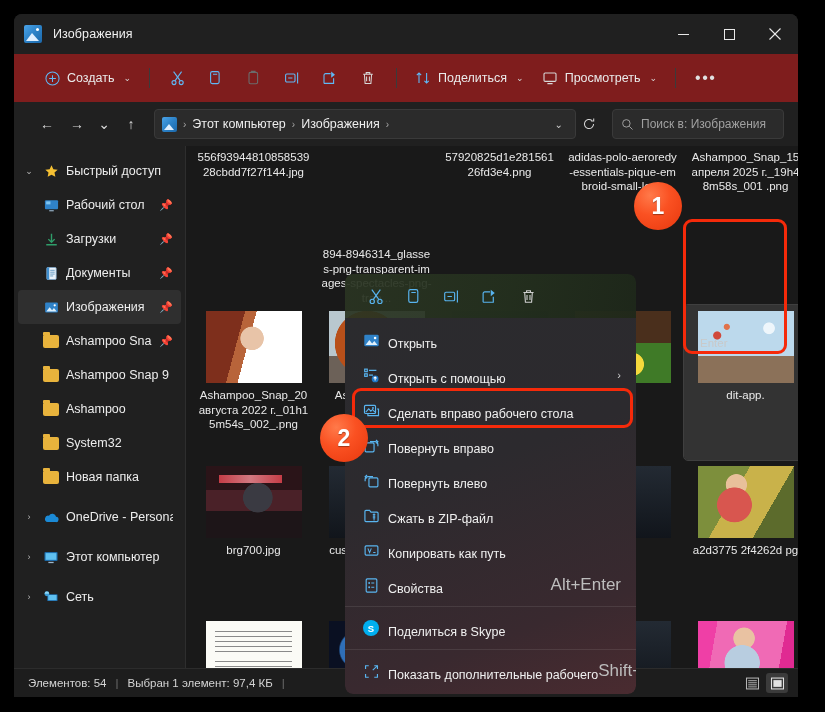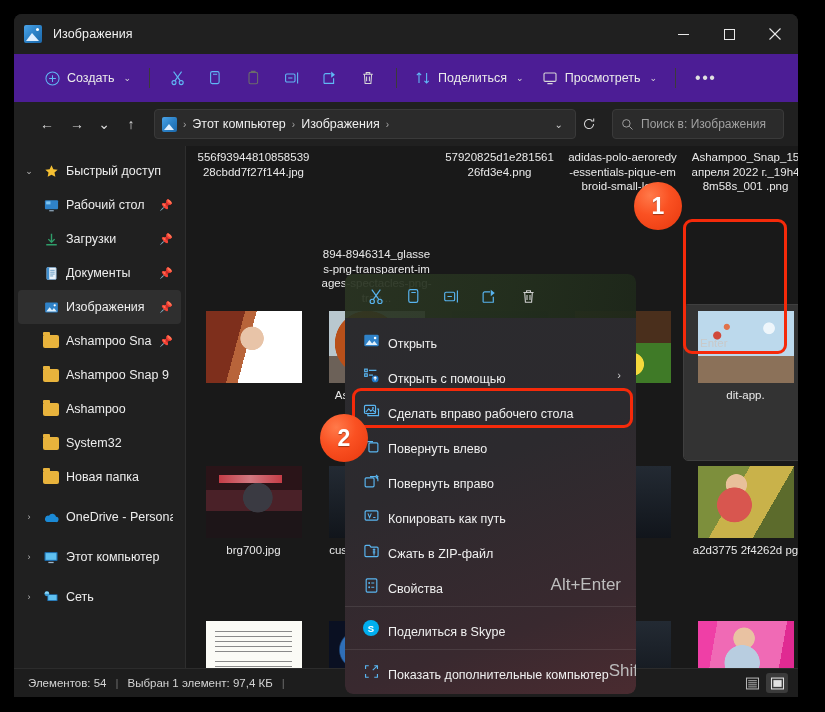--- a/index.html
+++ b/index.html
@@ -71,21 +71,21 @@
   .wc {
     width: 46px; height: 40px;
     display: flex; align-items: center; justify-content: center;
     color: #e8e8e8;
   }
   .wc svg { display: block; }
 
   
   .cmdbar {
     height: 48px;
-    background: #4c1d95;
+    background: #7f1d1d;
     display: flex;
     align-items: center;
     padding-left: 22px;
     gap: 0;
   }
   .cmd {
     height: 32px;
     display: flex; align-items: center;
     gap: 7px;
     padding: 0 9px;
@@ -734,27 +734,28 @@
           <div class="tile" style="padding-top:0;justify-content:flex-end;">
             <div class="fname" style="margin-top:0;">894-8946314_glasses-png-transparent-images-spectacles-png-tran...</div>
           </div>
           <div class="tile" style="padding-top:0;">
             <div class="fname" style="margin-top:0;">57920825d1e28156126fd3e4.png</div>
           </div>
           <div class="tile" style="padding-top:0;">
             <div class="fname" style="margin-top:0;">adidas-polo-aeroredy-essentials-pique-embroid-small-logo</div>
           </div>
           <div class="tile" style="padding-top:0;">
-            <div class="fname" style="margin-top:0;">Ashampoo_Snap_15 апреля 2022 г._19h48m58s_001 .png</div>
+            <div class="fname" style="margin-top:0;">Ashampoo_Snap_15 апреля 2025 г._19h48m58s_001 .png</div>
           </div>
 
           <div class="tile">
             <div class="thumb">
                 <div class="t-portrait"></div>
               </div>
+            <div class="fname">Ashampoo_Snap_20 августа 2022 г._01h15m54s_002_.png</div>
           </div>
           <div class="tile">
             <div class="thumb">
                 <div class="t-explosion"></div>
               </div>
             <div class="fname">Asha_27 а г._02</div>
           </div>
           <div class="tile">
             <div class="thumb">
                 <div class="t-dark-ui"></div>
@@ -941,58 +942,58 @@
               <circle cx="9.4" cy="5.6" r=".9" fill="currentColor" stroke="none"></circle>
               <path d="M13.2 6.6h1.4v6.2H4.6v-1.6"></path>
             </svg>
         </span>
         <span class="ctx-label">Сделать вправо рабочего стола</span>
       </div>
 
       <div class="ctx-item">
         <span class="ctx-ico">
           <svg width="17" height="17" viewBox="0 0 16 16" fill="none" stroke="currentColor" stroke-width="1.1">
+              <rect x="2" y="5.6" width="8.4" height="8.4" rx="1"></rect>
+              <path d="M6.6 4.4h4.8a2.6 2.6 0 012.6 2.6v1.6"></path>
+              <path d="M12.2 2.8l1.8 1.6-1.8 1.6"></path>
+            </svg>
+        </span>
+        <span class="ctx-label">Повернуть вправо</span>
+      </div>
+
+      <div class="ctx-item">
+        <span class="ctx-ico">
+          <svg width="17" height="17" viewBox="0 0 16 16" fill="none" stroke="currentColor" stroke-width="1.1">
               <rect x="5.6" y="5.6" width="8.4" height="8.4" rx="1"></rect>
               <path d="M9.4 4.4H4.6A2.6 2.6 0 002 7v1.6"></path>
               <path d="M3.8 2.8L2 4.4l1.8 1.6"></path>
             </svg>
         </span>
         <span class="ctx-label">Повернуть влево</span>
-      </div>
-
-      <div class="ctx-item">
-        <span class="ctx-ico">
-          <svg width="17" height="17" viewBox="0 0 16 16" fill="none" stroke="currentColor" stroke-width="1.1">
-              <rect x="2" y="5.6" width="8.4" height="8.4" rx="1"></rect>
-              <path d="M6.6 4.4h4.8a2.6 2.6 0 012.6 2.6v1.6"></path>
-              <path d="M12.2 2.8l1.8 1.6-1.8 1.6"></path>
-            </svg>
-        </span>
-        <span class="ctx-label">Повернуть вправо</span>
-      </div>
-
-      <div class="ctx-item">
-        <span class="ctx-ico">
-          <svg width="17" height="17" viewBox="0 0 16 16" fill="none" stroke="currentColor" stroke-width="1.1">
-              <rect x="2" y="3.6" width="12" height="8.8" rx="1"></rect>
-              <path d="M4.6 6l1.6 4 1.6-4M9.6 9.8h2.2" stroke-width="1"></path>
-            </svg>
-        </span>
-        <span class="ctx-label">Копировать как путь</span>
       </div>
 
       <div class="ctx-item">
         <span class="ctx-ico">
           <svg width="17" height="17" viewBox="0 0 16 16" fill="none" stroke="currentColor" stroke-width="1.1">
               <path d="M1.8 4.2a1 1 0 011-1h3.4l1.3 1.6h5.7a1 1 0 011 1v7a1 1 0 01-1 1H2.8a1 1 0 01-1-1z"></path>
               <path d="M10.4 6.2v6.4" stroke-width="1"></path>
               <path d="M9.2 7h2.4M9.2 8.6h2.4M9.2 10.2h2.4" stroke-width=".9"></path>
             </svg>
         </span>
         <span class="ctx-label">Сжать в ZIP-файл</span>
+      </div>
+
+      <div class="ctx-item">
+        <span class="ctx-ico">
+          <svg width="17" height="17" viewBox="0 0 16 16" fill="none" stroke="currentColor" stroke-width="1.1">
+              <rect x="2" y="3.6" width="12" height="8.8" rx="1"></rect>
+              <path d="M4.6 6l1.6 4 1.6-4M9.6 9.8h2.2" stroke-width="1"></path>
+            </svg>
+        </span>
+        <span class="ctx-label">Копировать как путь</span>
       </div>
 
       <div class="ctx-item">
         <span class="ctx-ico">
           <svg width="17" height="17" viewBox="0 0 16 16" fill="none" stroke="currentColor" stroke-width="1.1">
               <rect x="3" y="1.8" width="10" height="12.4" rx="1"></rect>
               <circle cx="5.8" cy="5.6" r=".9" fill="currentColor" stroke="none"></circle>
               <circle cx="5.8" cy="9.6" r=".9" fill="currentColor" stroke="none"></circle>
               <line x1="7.8" y1="5.6" x2="10.6" y2="5.6" stroke-width="1"></line>
               <line x1="7.8" y1="9.6" x2="10.6" y2="9.6" stroke-width="1"></line>
@@ -1016,21 +1017,21 @@
       <div class="ctx-item">
         <span class="ctx-ico">
           <svg width="17" height="17" viewBox="0 0 16 16" fill="none" stroke="currentColor" stroke-width="1.1">
               <path d="M2.4 5.6V2.6h3"></path>
               <path d="M13.6 10.4v3h-3"></path>
               <path d="M2.4 10.4v3h3"></path>
               <path d="M13.6 5.6v-3h-3"></path>
               <path d="M9.2 6.8l4.2-4.2" stroke-width="1"></path>
             </svg>
         </span>
-        <span class="ctx-label">Показать дополнительные компьютер</span>
+        <span class="ctx-label">Показать дополнительные рабочего</span>
         <span class="ctx-acc">Shift+F10</span>
       </div>
     </div>
   </div>
 
   <div class="anno-box" style="left:683px; top:219px; width:104px; height:135px;"></div>
 
   <div class="anno-box" style="left:352px; top:388px; width:281px; height:40px;"></div>
 
   <div class="anno-badge" style="left:634px; top:182px;">1</div>

